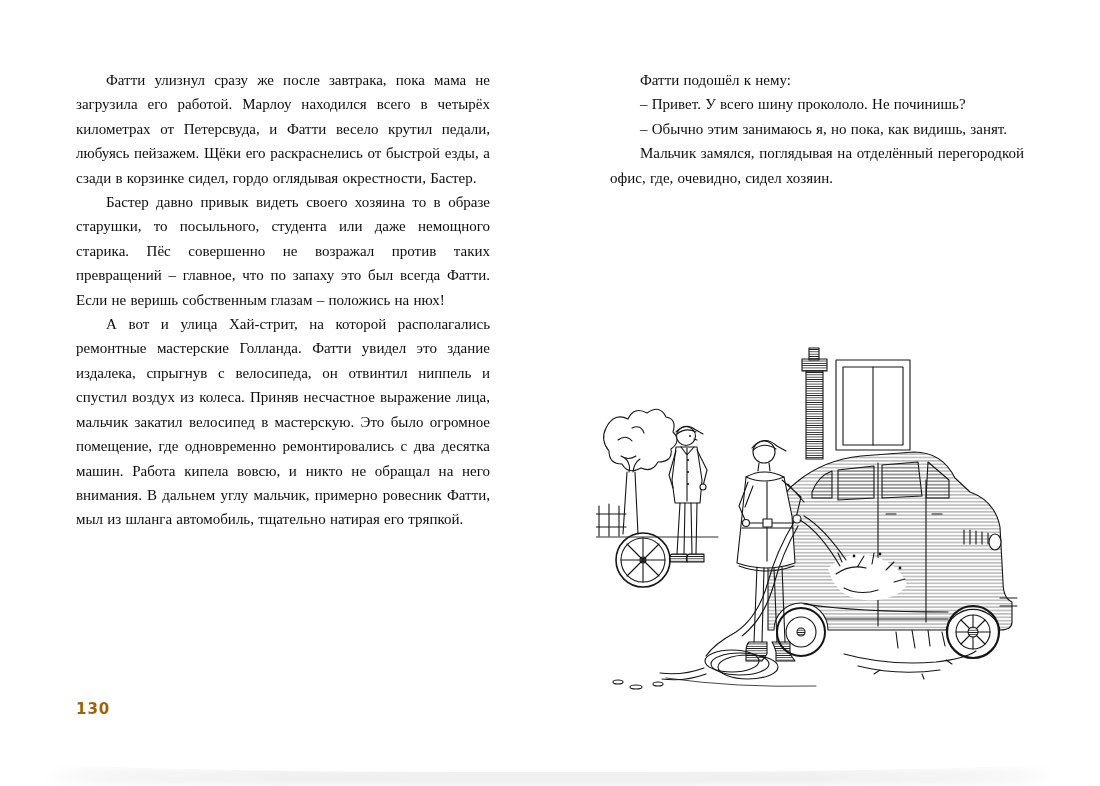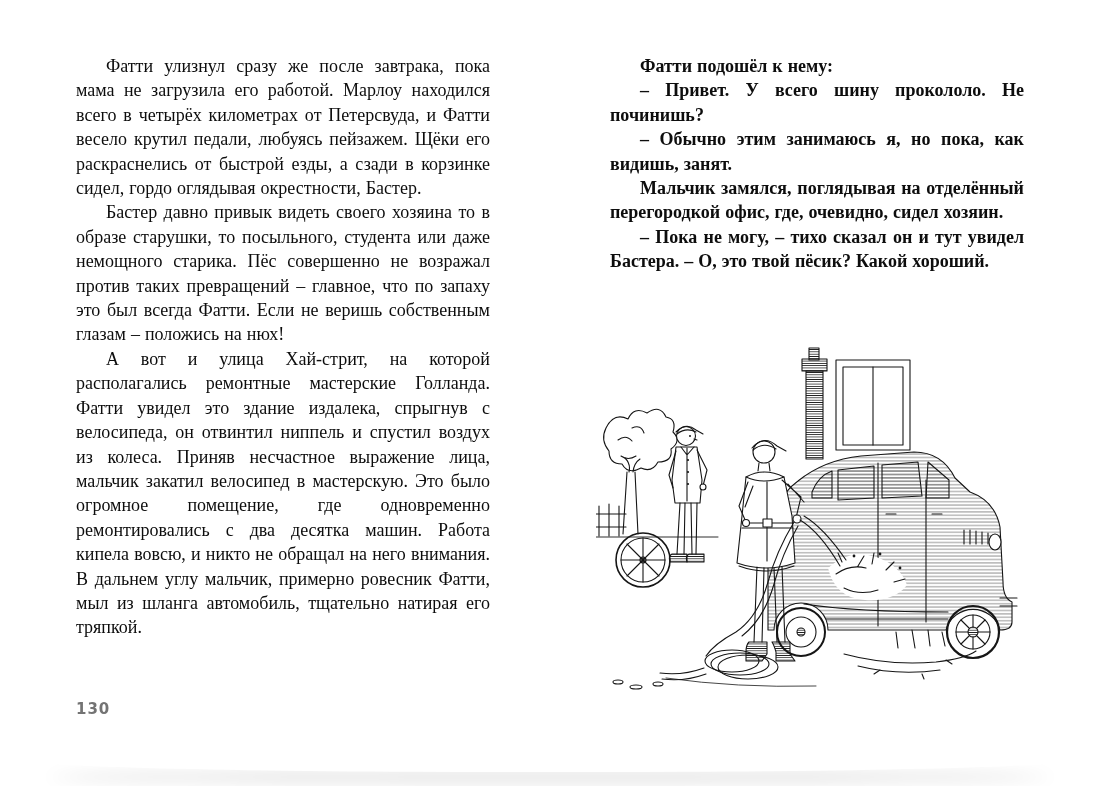--- a/index.html
+++ b/index.html
@@ -6,31 +6,31 @@
   .page{
     position:relative;width:1100px;height:786px;background:#ffffff;
     font-family:"Liberation Serif","DejaVu Serif",serif;color:#0d0d0d;overflow:hidden;
   }
   .edge-shadow{
     position:absolute;bottom:14px;left:40px;right:40px;height:22px;
     border-radius:50% / 12px;box-shadow:0 16px 16px -8px rgba(0,0,0,.22);
     pointer-events:none;
   }
   .col{
-    position:absolute;top:54px;width:414px;
-    font-size:18px;line-height:24.4px;text-align:justify;
+    position:absolute;top:68px;width:414px;
+    font-size:15px;line-height:24.4px;text-align:justify;
     hyphens:auto;-webkit-hyphens:auto;word-spacing:.5px;
   }
   .col p{margin:0;text-indent:30px;}
   .col-left{left:76px;}
-  .col-right{left:610px;font-weight:bold;}
+  .col-right{left:610px;}
   .page-number{
     position:absolute;left:76px;top:700px;
     font-family:"DejaVu Sans","Liberation Sans",sans-serif;
-    font-weight:bold;font-size:15px;letter-spacing:1px;color:#737373;
+    font-weight:bold;font-size:15px;letter-spacing:1px;color:#a16207;
   }
   .illustration{
     position:absolute;left:596px;top:330px;width:424px;height:368px;
   }
   .illustration svg{width:100%;height:100%;display:block;}
 </style>
 </head>
 <body>
 
 <div class="page">
@@ -39,21 +39,20 @@
     <p>Фатти улизнул сразу же после завтрака, пока мама не загрузила его работой. Марлоу находился всего в четырёх километрах от Петерсвуда, и Фатти весело крутил педали, любуясь пейзажем. Щёки его раскраснелись от быстрой езды, а сзади в корзинке сидел, гордо оглядывая окрестности, Бастер.</p>
     <p>Бастер давно привык видеть своего хозяина то в образе старушки, то посыльного, студента или даже немощного старика. Пёс совершенно не возражал против таких превращений – главное, что по запаху это был всегда Фатти. Если не веришь собственным глазам – положись на нюх!</p>
     <p>А вот и улица Хай-стрит, на которой располагались ремонтные мастерские Голланда. Фатти увидел это здание издалека, спрыгнув с велосипеда, он отвинтил ниппель и спустил воздух из колеса. Приняв несчастное выражение лица, мальчик закатил велосипед в мастерскую. Это было огромное помещение, где одновременно ремонтировались с два десятка машин. Работа кипела вовсю, и никто не обращал на него внимания. В дальнем углу мальчик, примерно ровесник Фатти, мыл из шланга автомобиль, тщательно натирая его тряпкой.</p>
   </div>
 
   <div class="col col-right">
     <p>Фатти подошёл к нему:</p>
     <p>– Привет. У всего шину прокололо. Не починишь?</p>
     <p>– Обычно этим занимаюсь я, но пока, как видишь, занят.</p>
     <p>Мальчик замялся, поглядывая на отделённый перегородкой офис, где, очевидно, сидел хозяин.</p>
-    <p>– Пока не могу, – тихо сказал он и тут увидел Бастера. – О, это твой пёсик? Какой хороший.</p>
   </div>
 
   <div class="illustration">
     <svg viewBox="0 0 424 368" xmlns="http://www.w3.org/2000/svg" fill="none" stroke="#161616" stroke-width="1.1" stroke-linecap="round" stroke-linejoin="round">
       <defs>
         <pattern id="hatch" width="4" height="3.4" patternUnits="userSpaceOnUse">
           <path d="M0 1.7 H4" stroke="#2a2a2a" stroke-width="0.55"></path>
         </pattern>
         <pattern id="hatch2" width="3" height="2.3" patternUnits="userSpaceOnUse">
           <path d="M0 1.1 H3" stroke="#111" stroke-width="0.85"></path>

